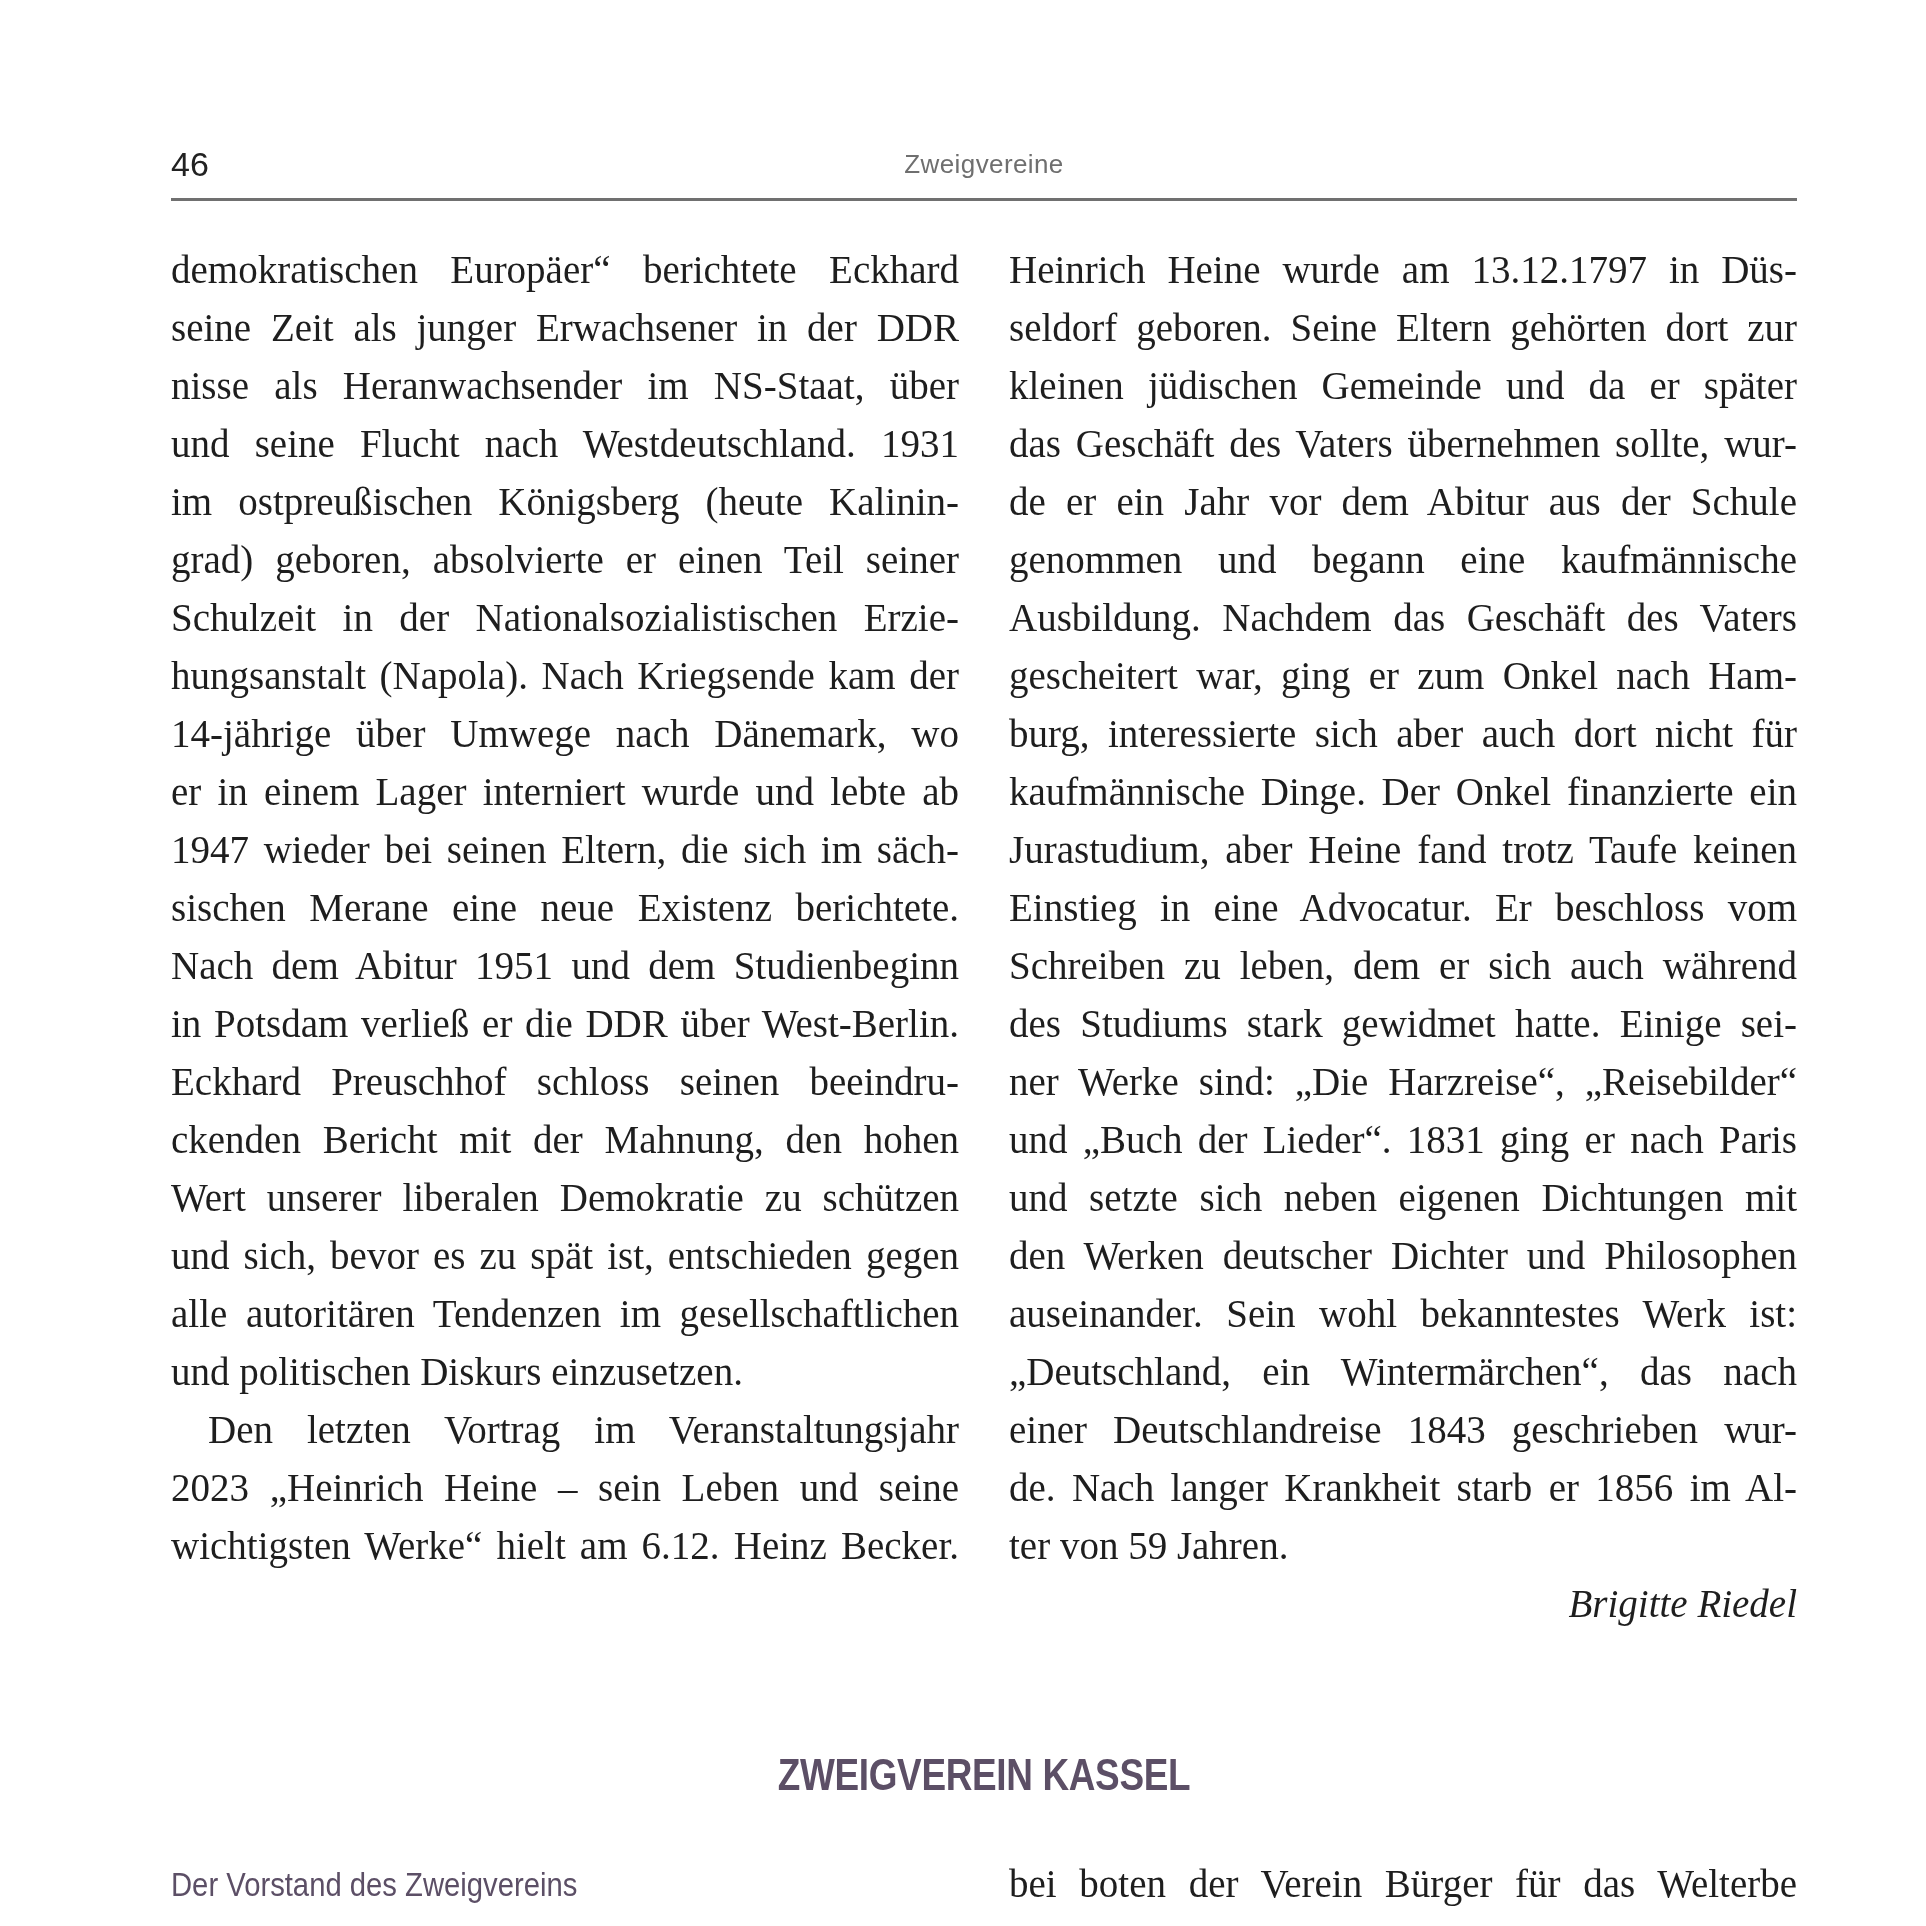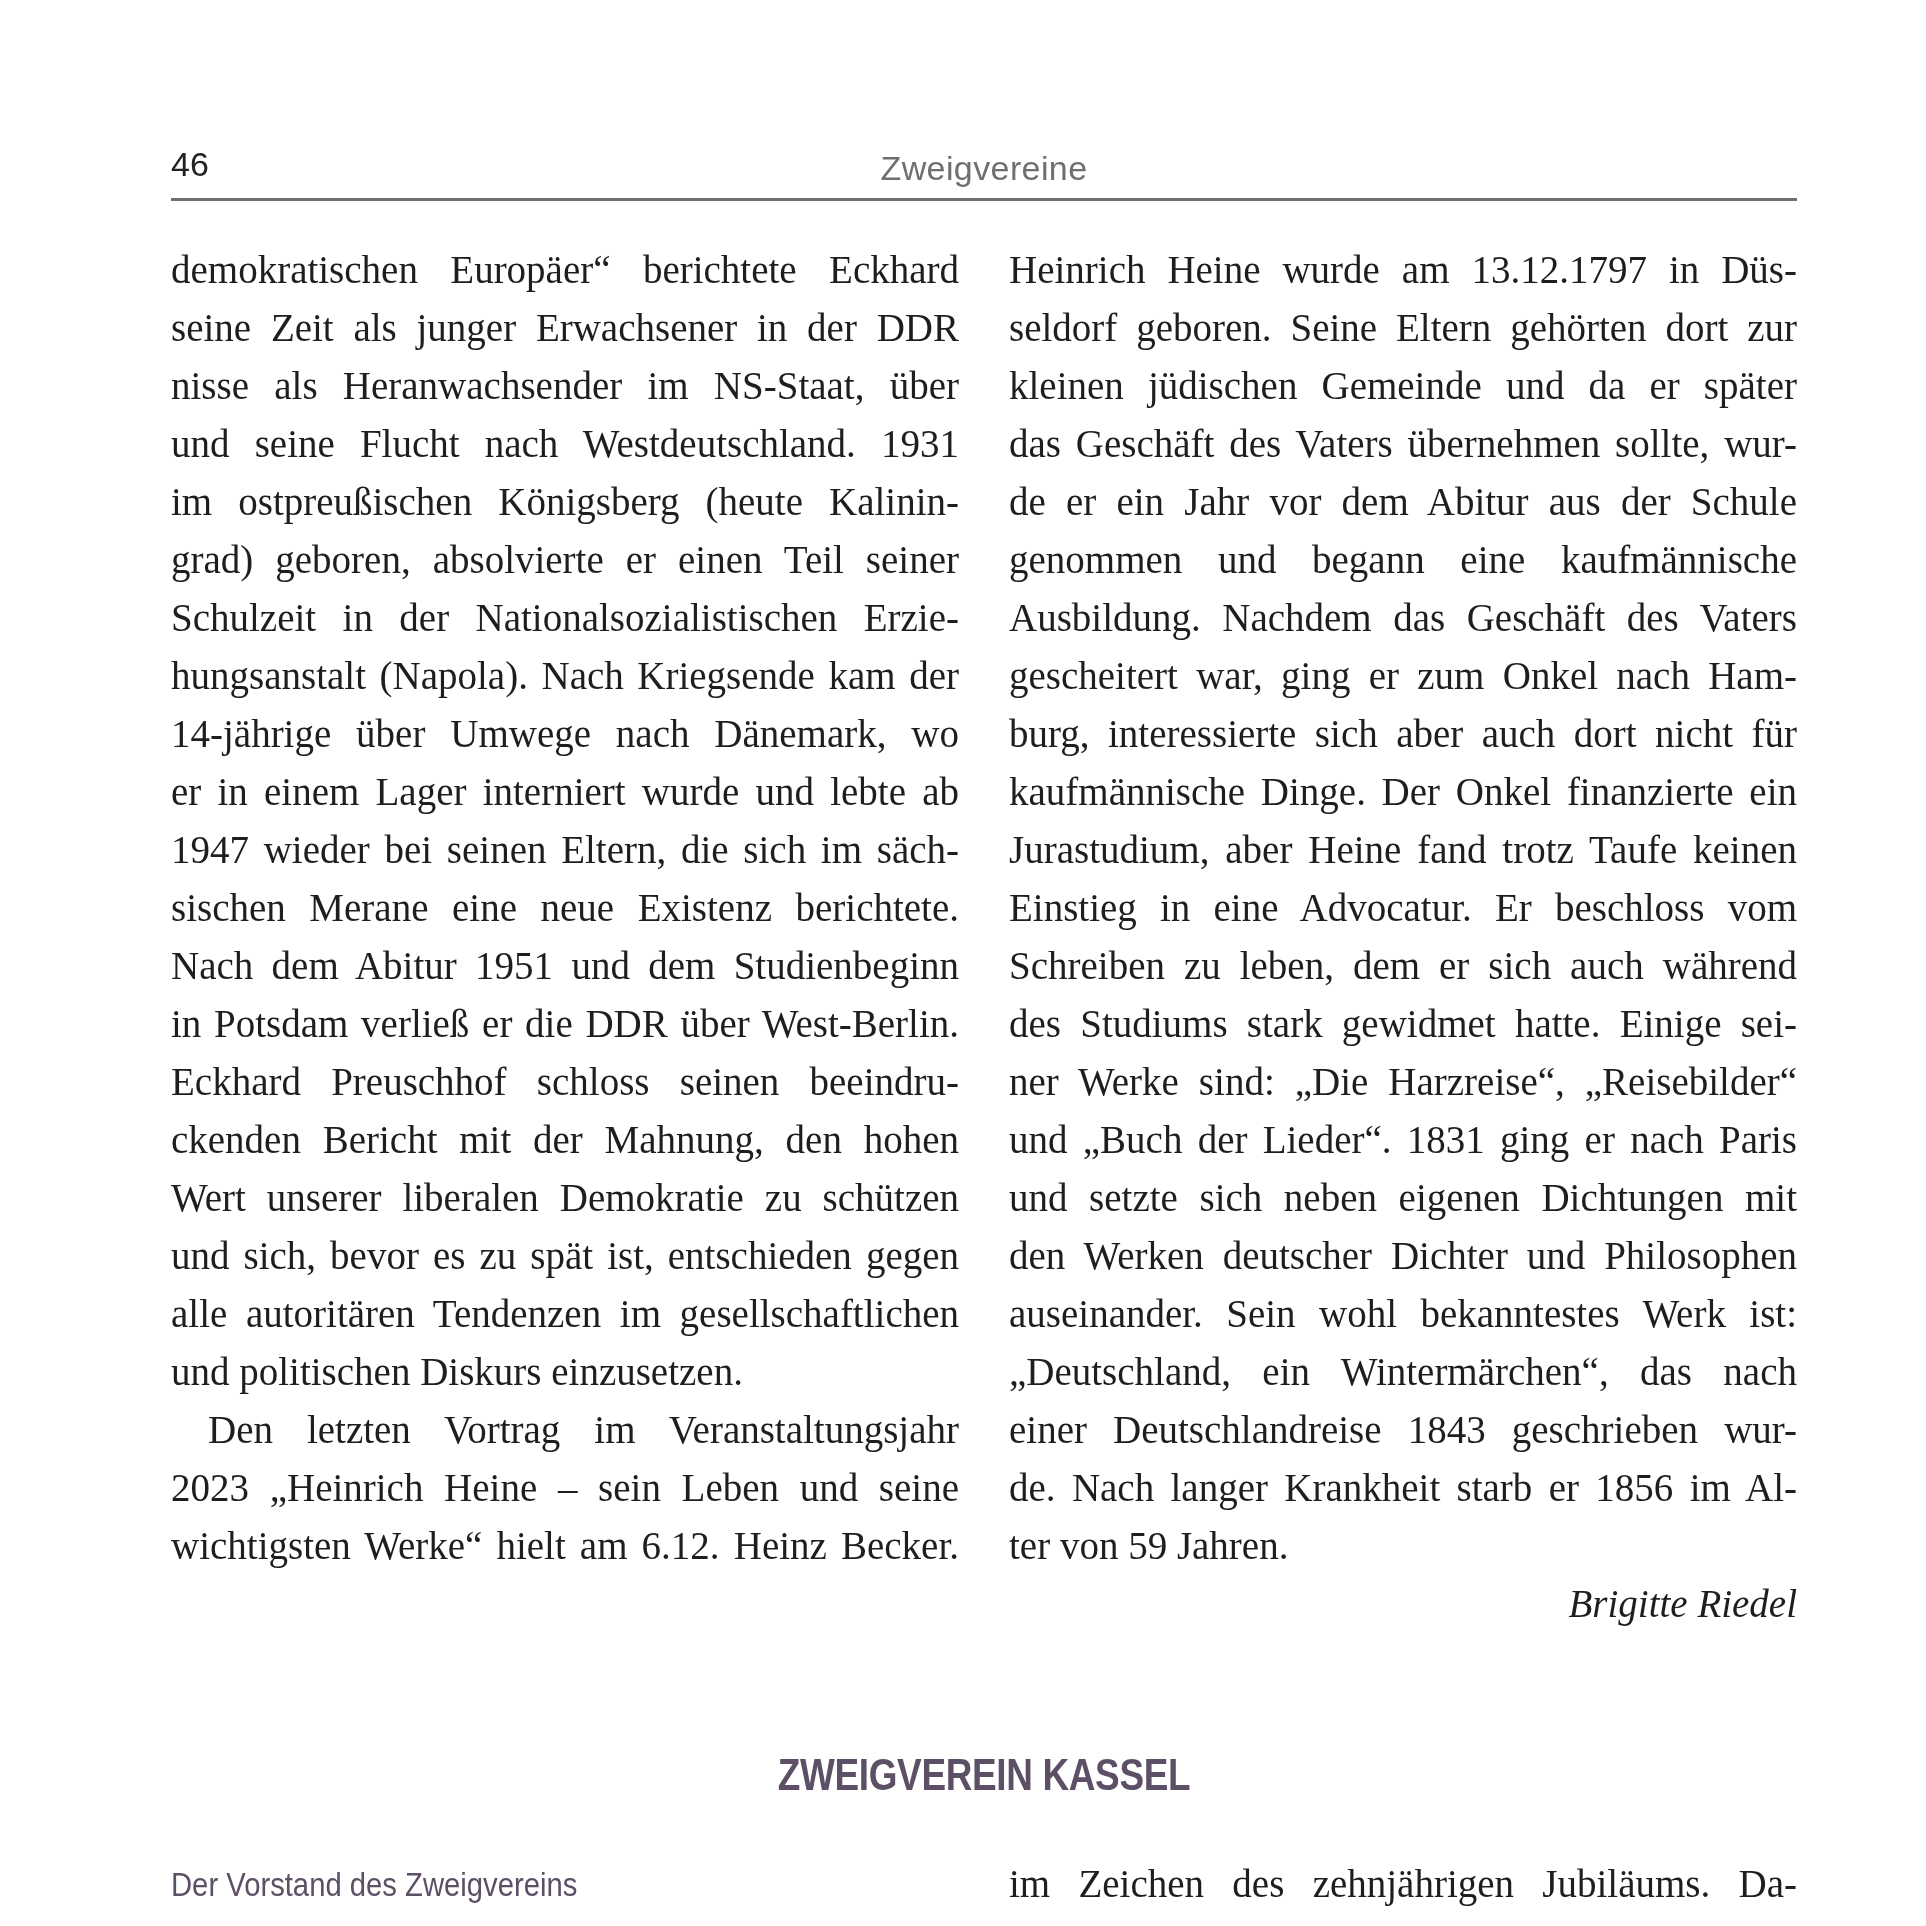--- a/index.html
+++ b/index.html
@@ -8,21 +8,21 @@
   .running-head {
     position: absolute; left: 171px; top: 137px; width: 1626px; height: 58px;
     font-family: "Liberation Sans", sans-serif;
     text-decoration: underline;
   }
   .page-number {
     position: absolute; left: 0; top: 7.7px; font-size: 34px; color: #222222;
   }
   .running-title {
     position: absolute; left: 0; right: 0; top: 11.6px; text-align: center;
-    font-size: 34px; color: #6f6f6f; letter-spacing: 0.4px;
+    font-size: 26px; color: #6f6f6f; letter-spacing: 0.4px;
   }
   .head-rule {
     position: absolute; left: 171px; top: 198px; width: 1626px; height: 3.1px; background: #707070;
   }
   .col {
     position: absolute; width: 788px;
     font-family: "Liberation Serif", serif; font-size: 39px; line-height: 58px;
     color: #1e1e1e; text-align: justify; hyphens: manual;
   }
   .col .line { display: block; text-align: justify; text-align-last: justify; white-space: nowrap; }
@@ -111,19 +111,18 @@
 
   <div class="section-heading">ZWEIGVEREIN KASSEL</div>
 
   <div class="col col-left-bottom">
     <span class="subheading">Der Vorstand des Zweigvereins</span>
     <span class="line">Jürgen Fischer, 1. Vorsitzender; Dr. Christian</span>
 
   </div>
 
   <div class="col col-right-bottom">
-    <span class="line">im Zeichen des zehnjährigen Jubiläums. Da-</span>
     <span class="line">bei boten der Verein Bürger für das Welterbe</span>
 
   </div>
 
 </div>
 
 
 </body></html>

